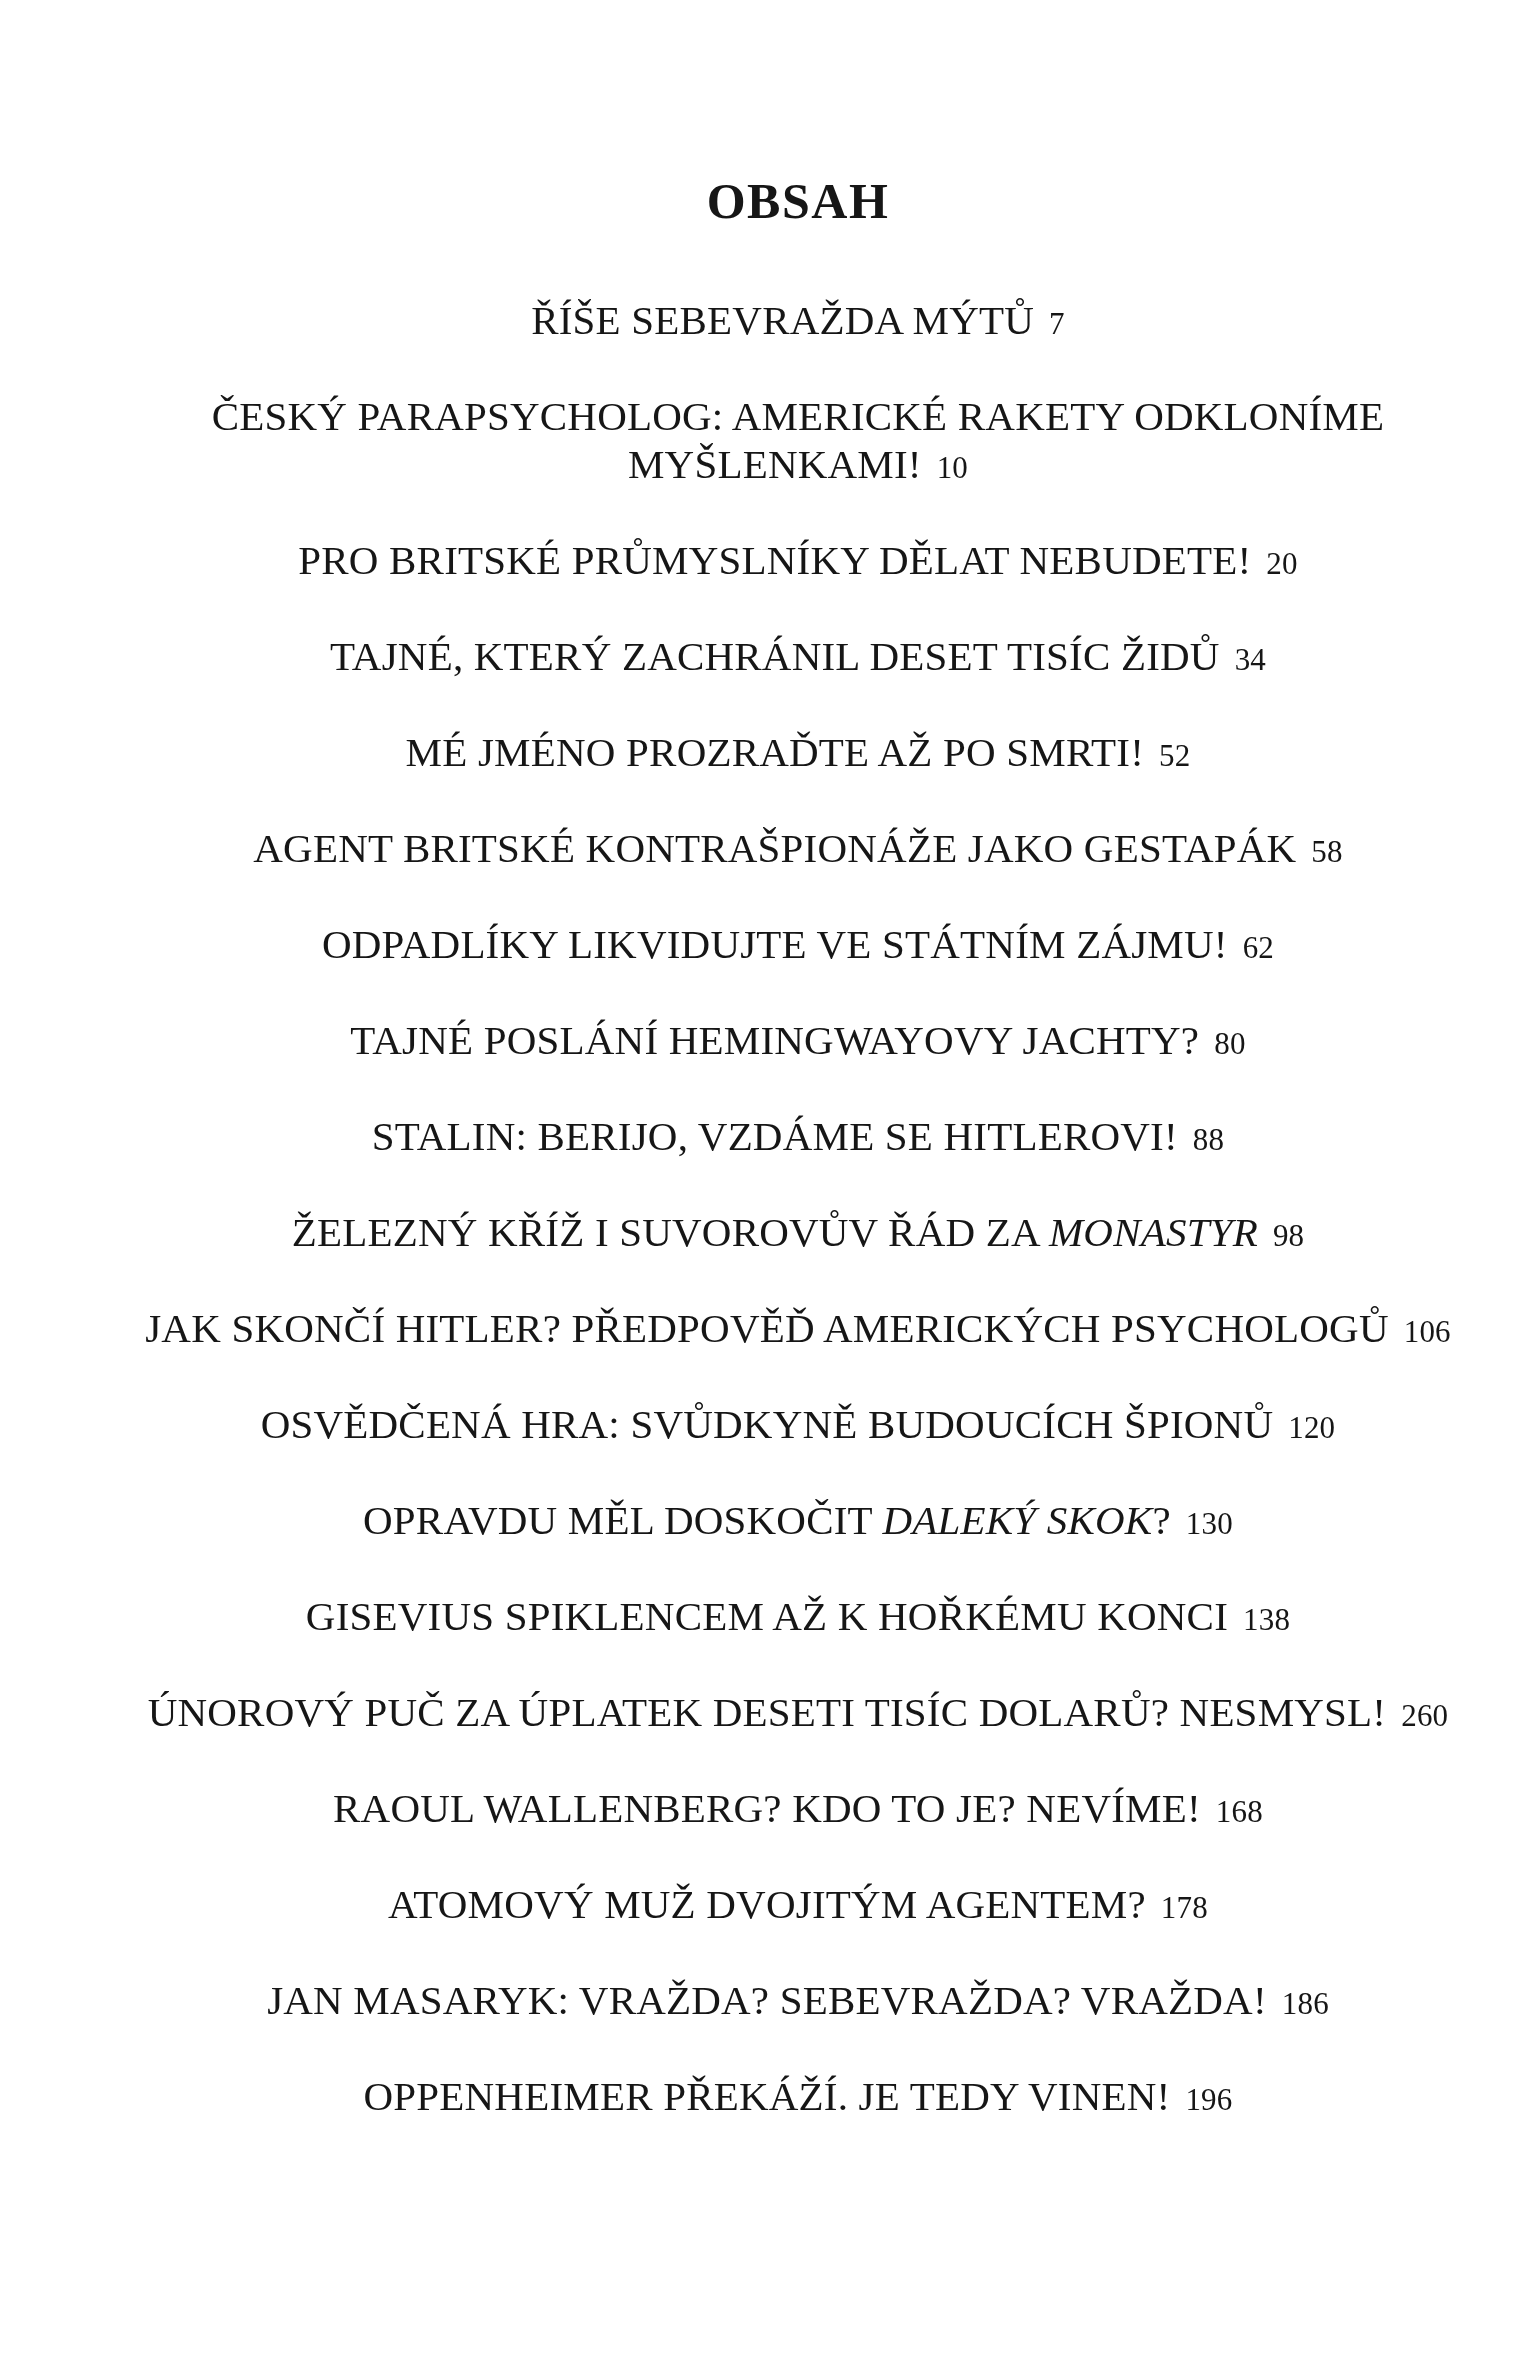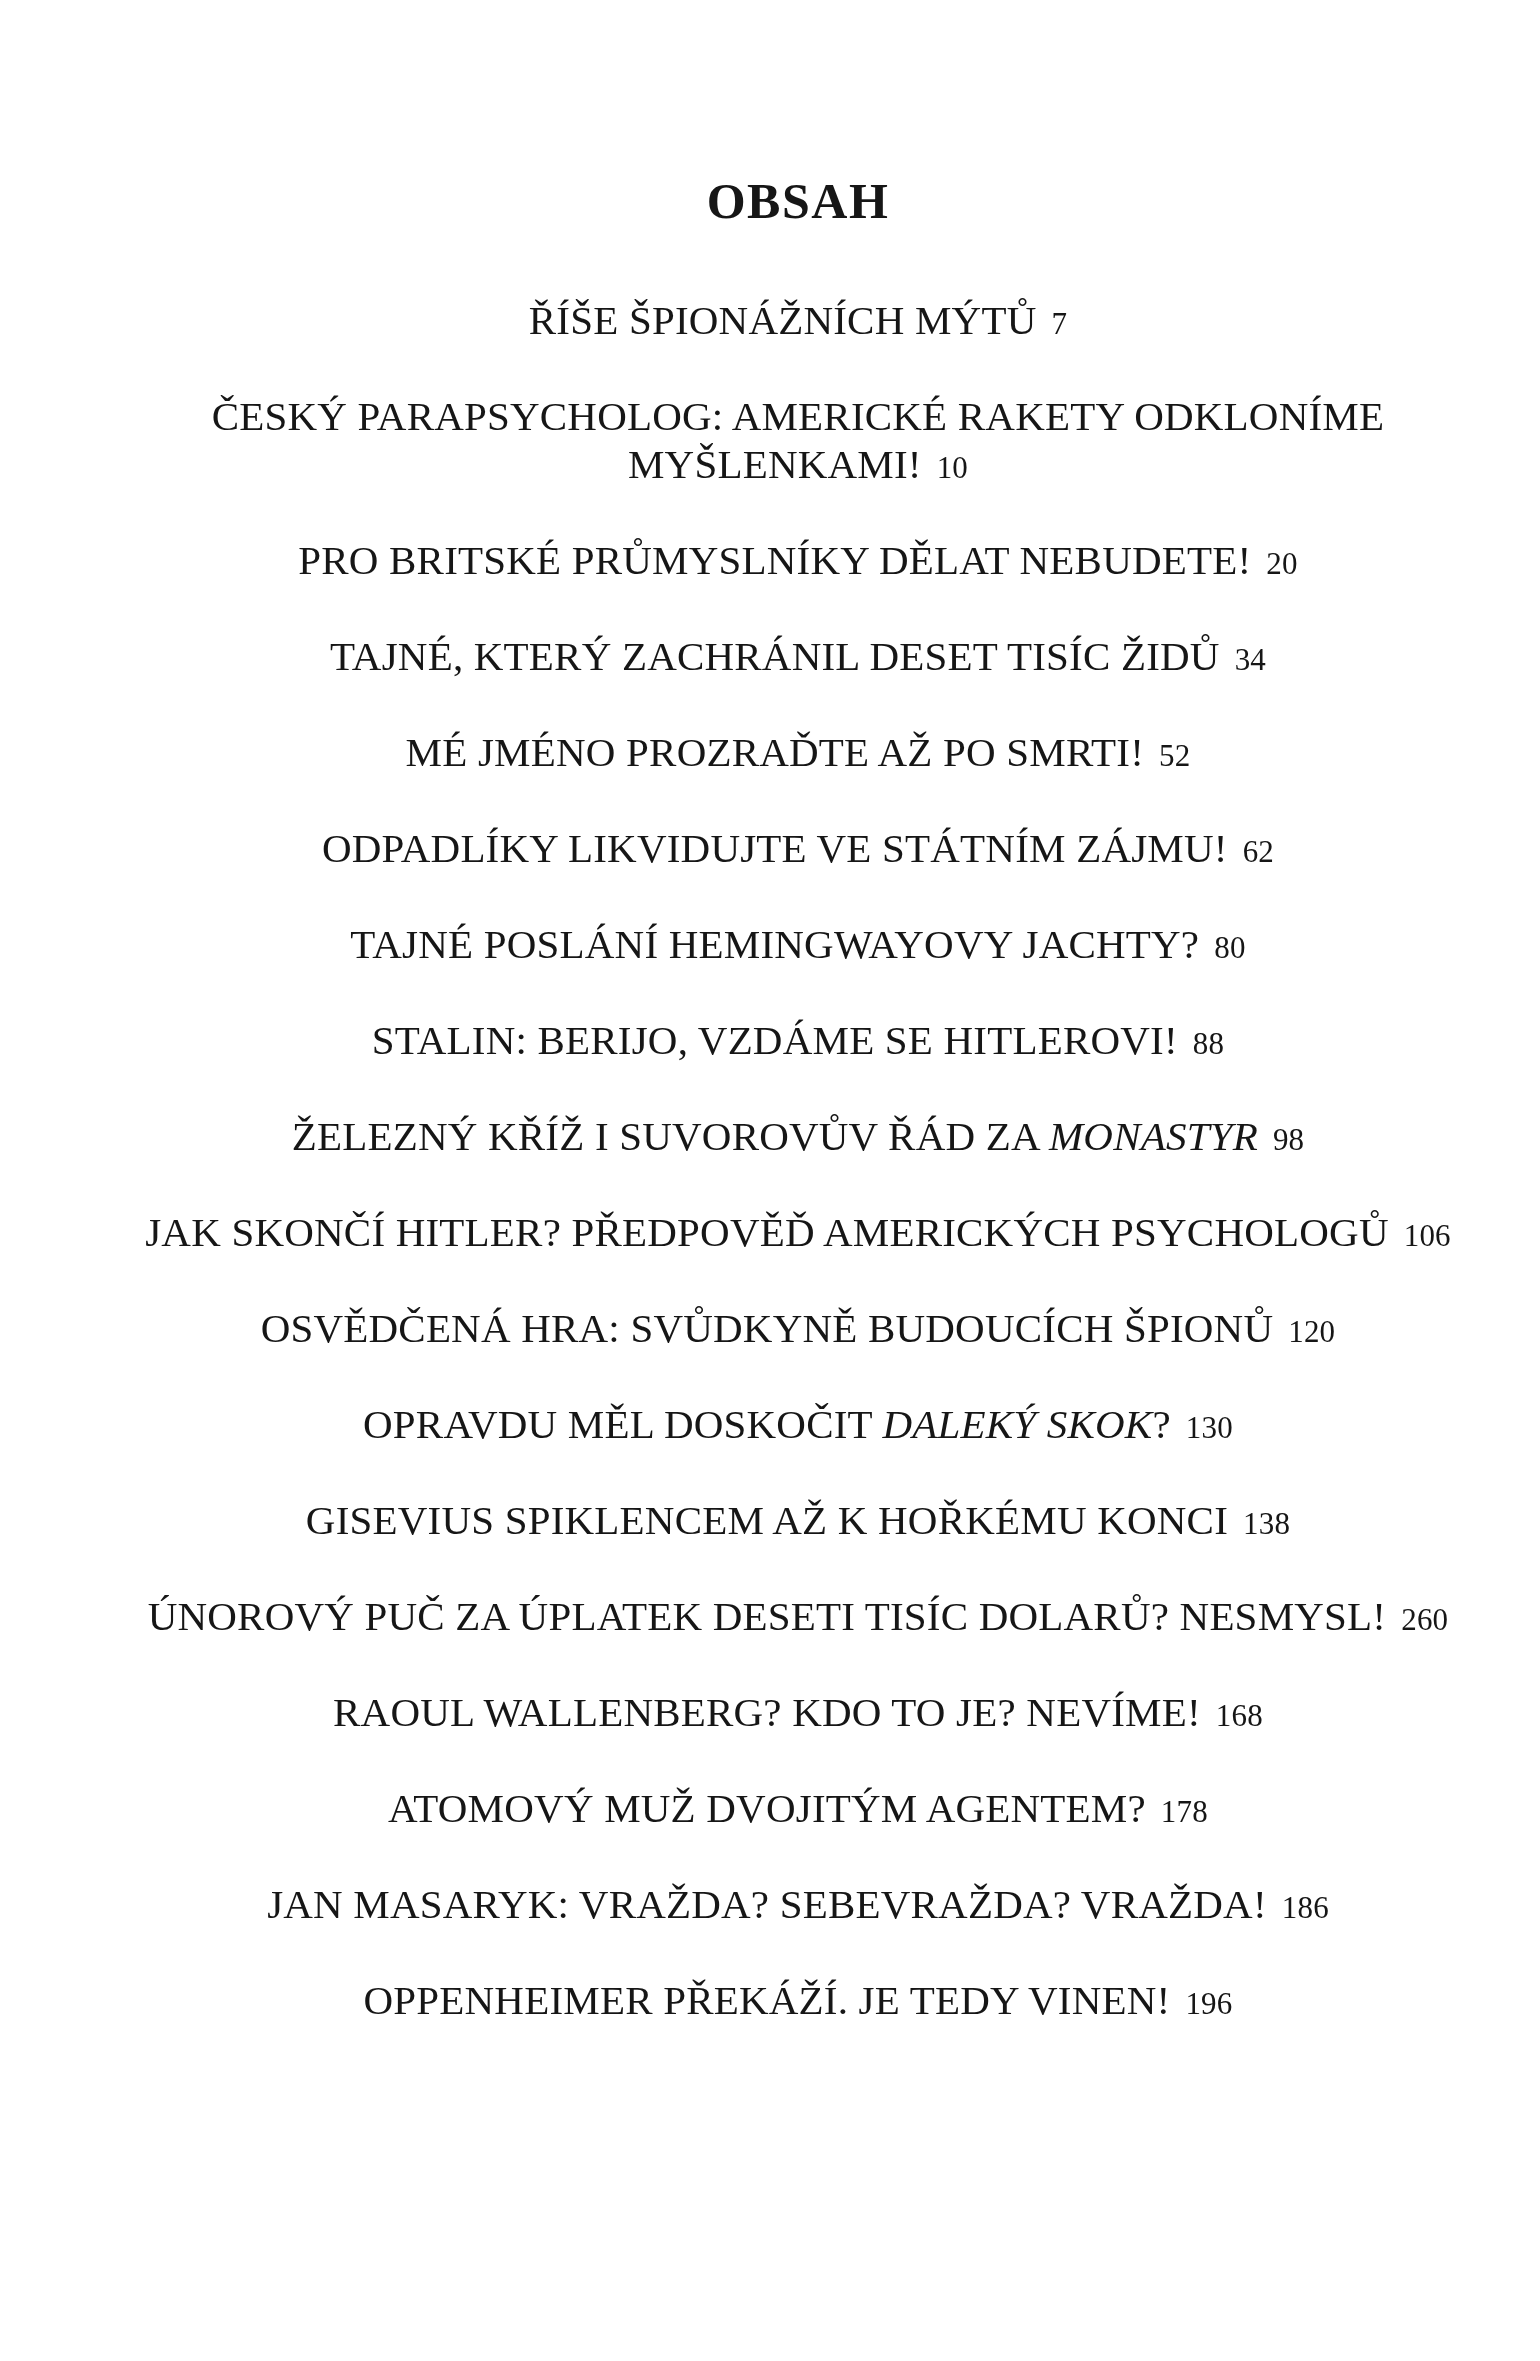--- a/index.html
+++ b/index.html
@@ -50,26 +50,27 @@
     font-size: 31px;
     margin-left: 15px;
   }
 </style>
 </head>
 <body>
 
 <div class="page">
   <h1 class="page-title">OBSAH</h1>
   <div class="toc" id="toc">
-      <div class="entry"><span class="title"><span>ŘÍŠE ŠPIONÁŽNÍCH MÝTŮ</span></span><span class="num">7</span></div>
+      <div class="entry"><span class="title"><span>ŘÍŠE SEBEVRAŽDA MÝTŮ</span></span><span class="num">7</span></div>
       <div class="entry"><span class="title"><span>ČESKÝ PARAPSYCHOLOG: AMERICKÉ RAKETY ODKLONÍME
 MYŠLENKAMI!</span></span><span class="num">10</span></div>
       <div class="entry"><span class="title"><span>PRO BRITSKÉ PRŮMYSLNÍKY DĚLAT NEBUDETE!</span></span><span class="num">20</span></div>
       <div class="entry"><span class="title"><span>TAJNÉ, KTERÝ ZACHRÁNIL DESET TISÍC ŽIDŮ</span></span><span class="num">34</span></div>
       <div class="entry"><span class="title"><span>MÉ JMÉNO PROZRAĎTE AŽ PO SMRTI!</span></span><span class="num">52</span></div>
+      <div class="entry"><span class="title"><span>AGENT BRITSKÉ KONTRAŠPIONÁŽE JAKO GESTAPÁK</span></span><span class="num">58</span></div>
       <div class="entry"><span class="title"><span>ODPADLÍKY LIKVIDUJTE VE STÁTNÍM ZÁJMU!</span></span><span class="num">62</span></div>
       <div class="entry"><span class="title"><span>TAJNÉ POSLÁNÍ HEMINGWAYOVY JACHTY?</span></span><span class="num">80</span></div>
       <div class="entry"><span class="title"><span>STALIN: BERIJO, VZDÁME SE HITLEROVI!</span></span><span class="num">88</span></div>
       <div class="entry"><span class="title"><span>ŽELEZNÝ KŘÍŽ I SUVOROVŮV ŘÁD ZA </span><em>MONASTYR</em></span><span class="num">98</span></div>
       <div class="entry"><span class="title"><span>JAK SKONČÍ HITLER? PŘEDPOVĚĎ AMERICKÝCH PSYCHOLOGŮ</span></span><span class="num">106</span></div>
       <div class="entry"><span class="title"><span>OSVĚDČENÁ HRA: SVŮDKYNĚ BUDOUCÍCH ŠPIONŮ</span></span><span class="num">120</span></div>
       <div class="entry"><span class="title"><span>OPRAVDU MĚL DOSKOČIT </span><em>DALEKÝ SKOK</em><span>?</span></span><span class="num">130</span></div>
       <div class="entry"><span class="title"><span>GISEVIUS SPIKLENCEM AŽ K HOŘKÉMU KONCI</span></span><span class="num">138</span></div>
       <div class="entry"><span class="title"><span>ÚNOROVÝ PUČ ZA ÚPLATEK DESETI TISÍC DOLARŮ? NESMYSL!</span></span><span class="num">260</span></div>
       <div class="entry"><span class="title"><span>RAOUL WALLENBERG? KDO TO JE? NEVÍME!</span></span><span class="num">168</span></div>

